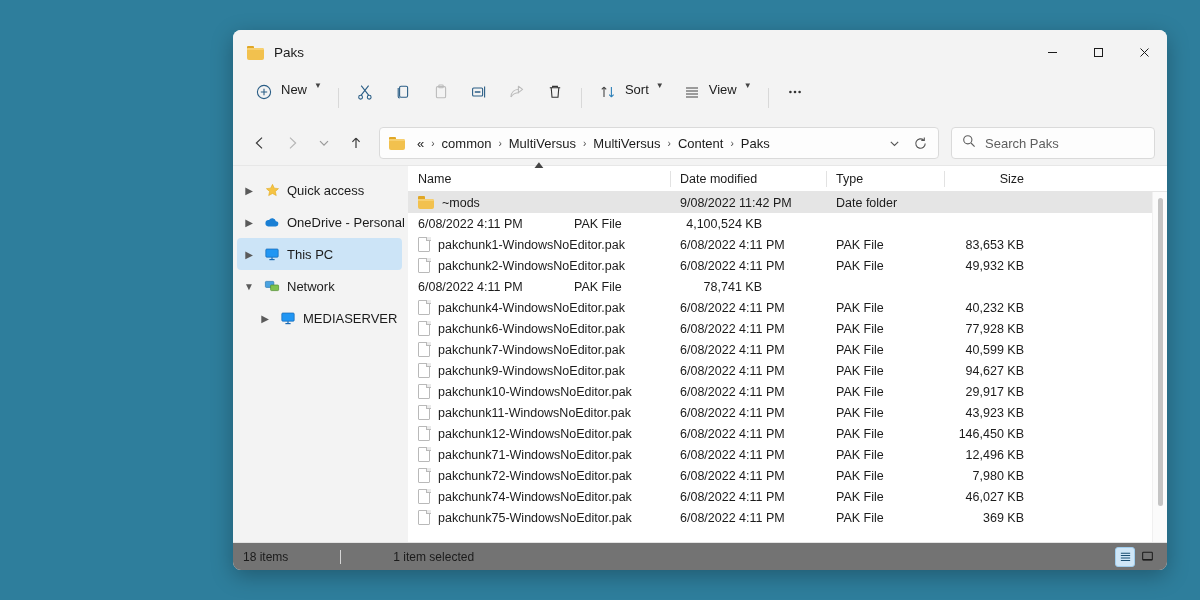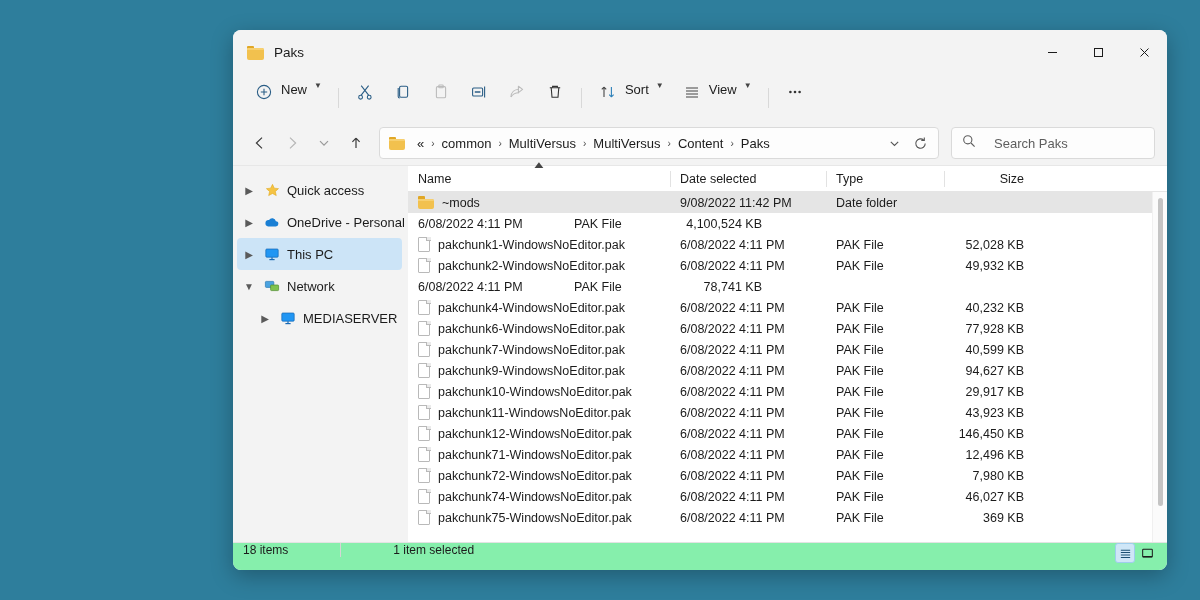--- a/index.html
+++ b/index.html
@@ -74,21 +74,21 @@
     font-size: 13px; color: #1b1b1b; padding: 3px 5px; border-radius: 3px; white-space: nowrap;
   }
   .crumb-sep { font-size: 10px; color: #4a4a4a; padding: 0 1px; }
   .addr-right { display: flex; align-items: center; gap: 2px; }
   .addr-ib { width: 24px; height: 24px; display:flex; align-items:center; justify-content:center; border-radius:3px; }
   .searchbox {
     width: 204px; height: 32px;
     background: #fdfdfd; border: 1px solid #dadada; border-radius: 4px;
     display: flex; align-items: center; padding: 0 10px; gap: 9px;
   }
-  .search-ph { font-size: 13px; color: #5e5e5e; margin-left: 9px; }
+  .search-ph { font-size: 13px; color: #5e5e5e; }
   
   .body { flex: 1; display: flex; min-height: 0; background: #fff; border-top: 1px solid #e7e7e7;}
   .sidebar {
     width: 175px; flex: 0 0 175px; background: #f3f3f3;
     padding-top: 8px; overflow: hidden;
   }
   .nav-item {
     height: 32px; display: flex; align-items: center;
     margin: 0 6px 0 4px; border-radius: 4px; padding-left: 4px; gap: 6px;
   }
@@ -126,23 +126,23 @@
   .doc-ico { width: 12px; height: 15px; position: relative; flex: 0 0 12px; }
   .doc-ico .pg { position:absolute; inset:0; background:#fff; border:1px solid #b9b9b9; border-radius:1px; }
   .doc-ico .corner { position:absolute; right:-1px; top:-1px; width:5px; height:5px;
       background:#eaeaea; border-left:1px solid #b9b9b9; border-bottom:1px solid #b9b9b9; }
   .folder-ico { width: 16px; height: 13px; flex: 0 0 16px; }
   
   .sbar { position: absolute; right: 0; top: 26px; bottom: 0; width: 15px; background: #fbfbfb; border-left: 1px solid #f0f0f0;}
   .sthumb { position: absolute; left: 5px; width: 5px; top: 6px; bottom: 36px; background: #c4c4c4; border-radius: 3px; }
   
   .statusbar {
-    height: 28px; flex: 0 0 28px; background: #86efac;
+    height: 28px; flex: 0 0 28px; background: #737373;
     border-top: 1px solid #e3e3e3;
-    display: flex; align-items: flex-start; padding: 0 10px; gap: 40px;
+    display: flex; align-items: center; padding: 0 10px; gap: 40px;
   }
   .st-text { font-size: 12px; color: #1b1b1b; }
   .st-sep { width: 1px; height: 14px; background: #d5d5d5; margin: 0 12px; }
   .viewtoggle { margin-left: auto; display: flex; gap: 2px; }
   .vt { width: 20px; height: 20px; border-radius: 3px; display:flex; align-items:center; justify-content:center; }
   .vt.active { background: #cfe6f7; border: 1px solid #9fcdee; }
 </style>
 </head>
 <body>
 
@@ -401,21 +401,21 @@
     </div>
 
     <div class="listpane">
 
       <div class="colhead">
         <div class="col col-name">
           <span>Name</span>
           <span class="sortmark">▲</span>
         </div>
         <div class="col col-date">
-          <span>Date selected</span>
+          <span>Date modified</span>
         </div>
         <div class="col col-type">
           <span>Type</span>
         </div>
         <div class="col col-size">
           <span>Size</span>
         </div>
       </div>
 
       <div class="rows" id="rows-container">
@@ -439,21 +439,21 @@
           <div class="row">
             <div class="cell c-name">
               <span class="doc-ico">
                 <span class="pg"></span>
                 <span class="corner"></span>
               </span>
               <span>pakchunk1-WindowsNoEditor.pak</span>
             </div>
             <div class="cell c-date">6/08/2022 4:11 PM</div>
             <div class="cell c-type">PAK File</div>
-            <div class="cell c-size">52,028 KB</div>
+            <div class="cell c-size">83,653 KB</div>
           </div>
           <div class="row">
             <div class="cell c-name">
               <span class="doc-ico">
                 <span class="pg"></span>
                 <span class="corner"></span>
               </span>
               <span>pakchunk2-WindowsNoEditor.pak</span>
             </div>
             <div class="cell c-date">6/08/2022 4:11 PM</div>

